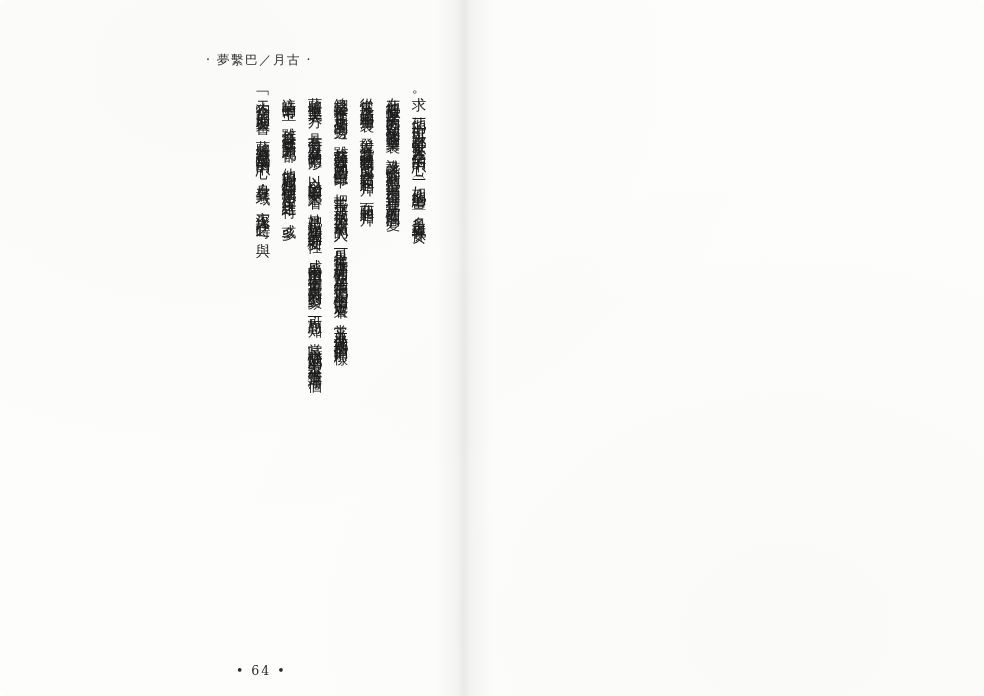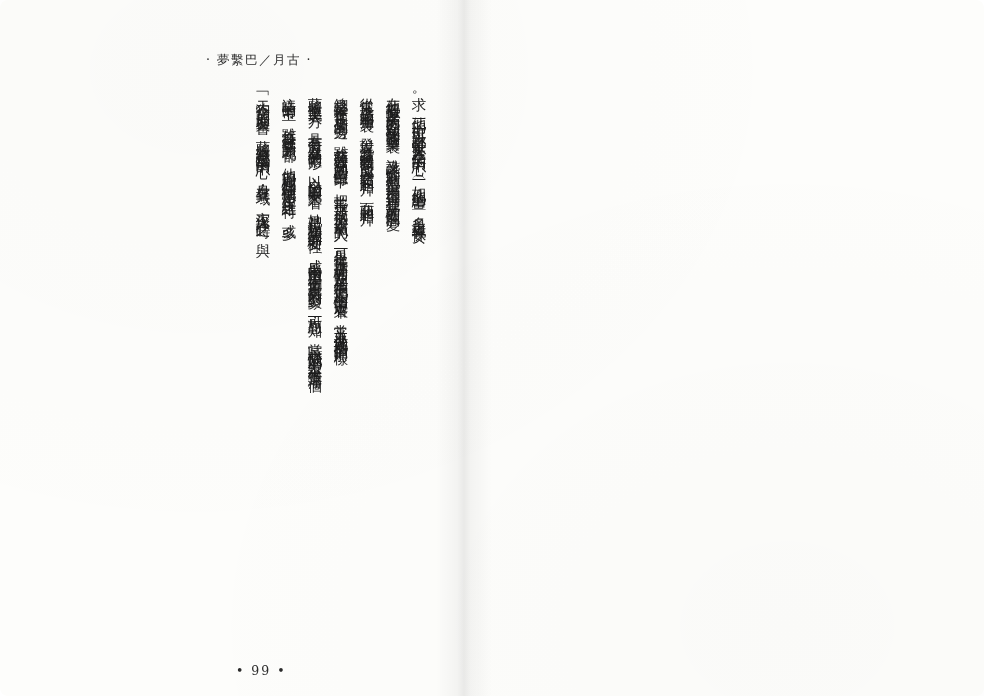--- a/index.html
+++ b/index.html
@@ -117,21 +117,21 @@
     <div class="vcols vcols-left">
       <div class="vcol indent">求。他的一生可以說都是以女人為生活的中心。（一如他的繪畫，多是表現裸女）</div>
       <div class="vcol indent">在他看似墮落式的肉慾和感官的逸樂裏，誰又能了解到他曾十分渴望得到一種昇華的靈性的愛。</div>
       <div class="vcol indent">從常玉珍藏的相簿裏，發現有許多蔣碧微獨照或與之合照的相片。而蔣的相片</div>
       <div class="vcol indent">總是緊伴在常玉相片的旁邊。雖然蔣碧微在她的回憶錄中，把常玉形容成一個小器自私的人，可是從常玉揮霍的習性及相片中他們相交的情況看來，常玉並不像她所指的那樣。</div>
       <div class="vcol indent">蔣碧微美麗大方，具有西方人健美的體形。以今日的眼光來看，她是位思想開放的新女性，成爲中國留學生們象星拱月的對象。可想而知，當時心儀她的一定不只張道藩一個。</div>
       <div class="vcol indent">這時的常玉，雖然身在繁華的花都，他的思想感情卻純情如少年之維特，或多</div>
       <div class="vcol indent">「天狗會」的朋友聚會，蔣碧微總是矚目的中心。身在異域，夜深人靜之時，與</div>
     </div>
 
-    <div class="folio folio-left">• 99 •</div>
+    <div class="folio folio-left">• 64 •</div>
   </div>
 
   <div class="gutter"></div>
 
   <div class="page page-right">
 
     
 
     
 

